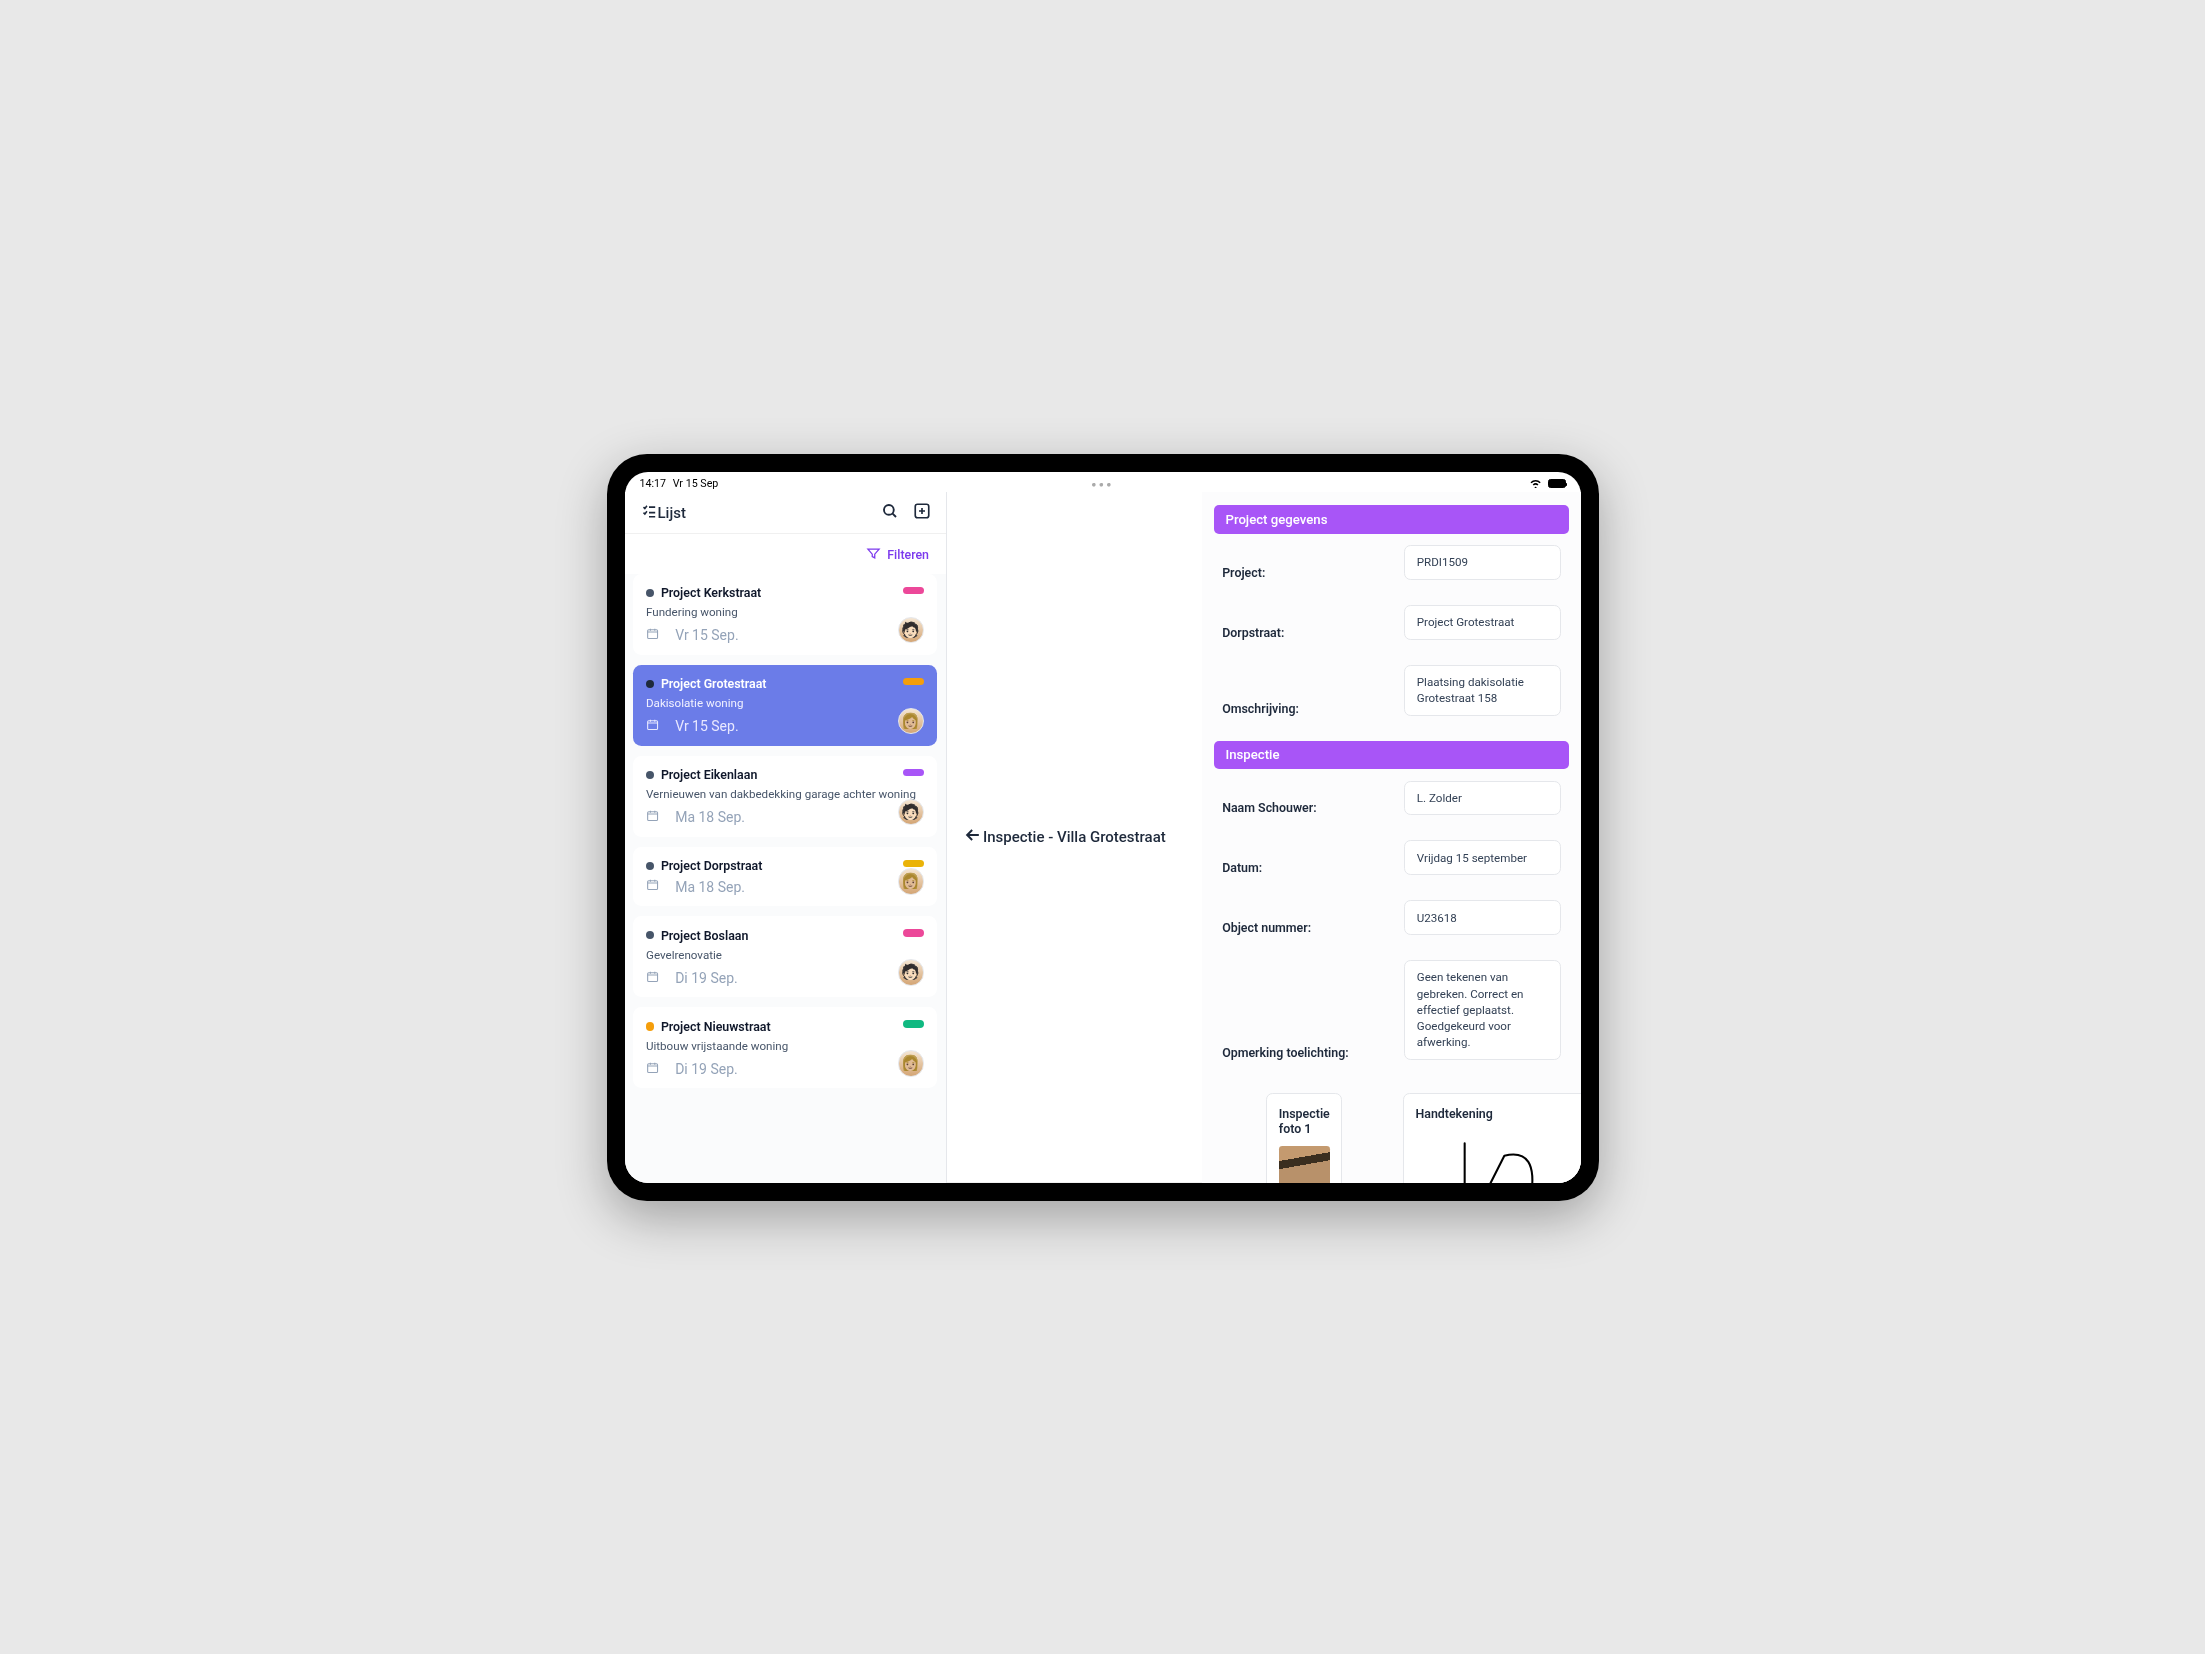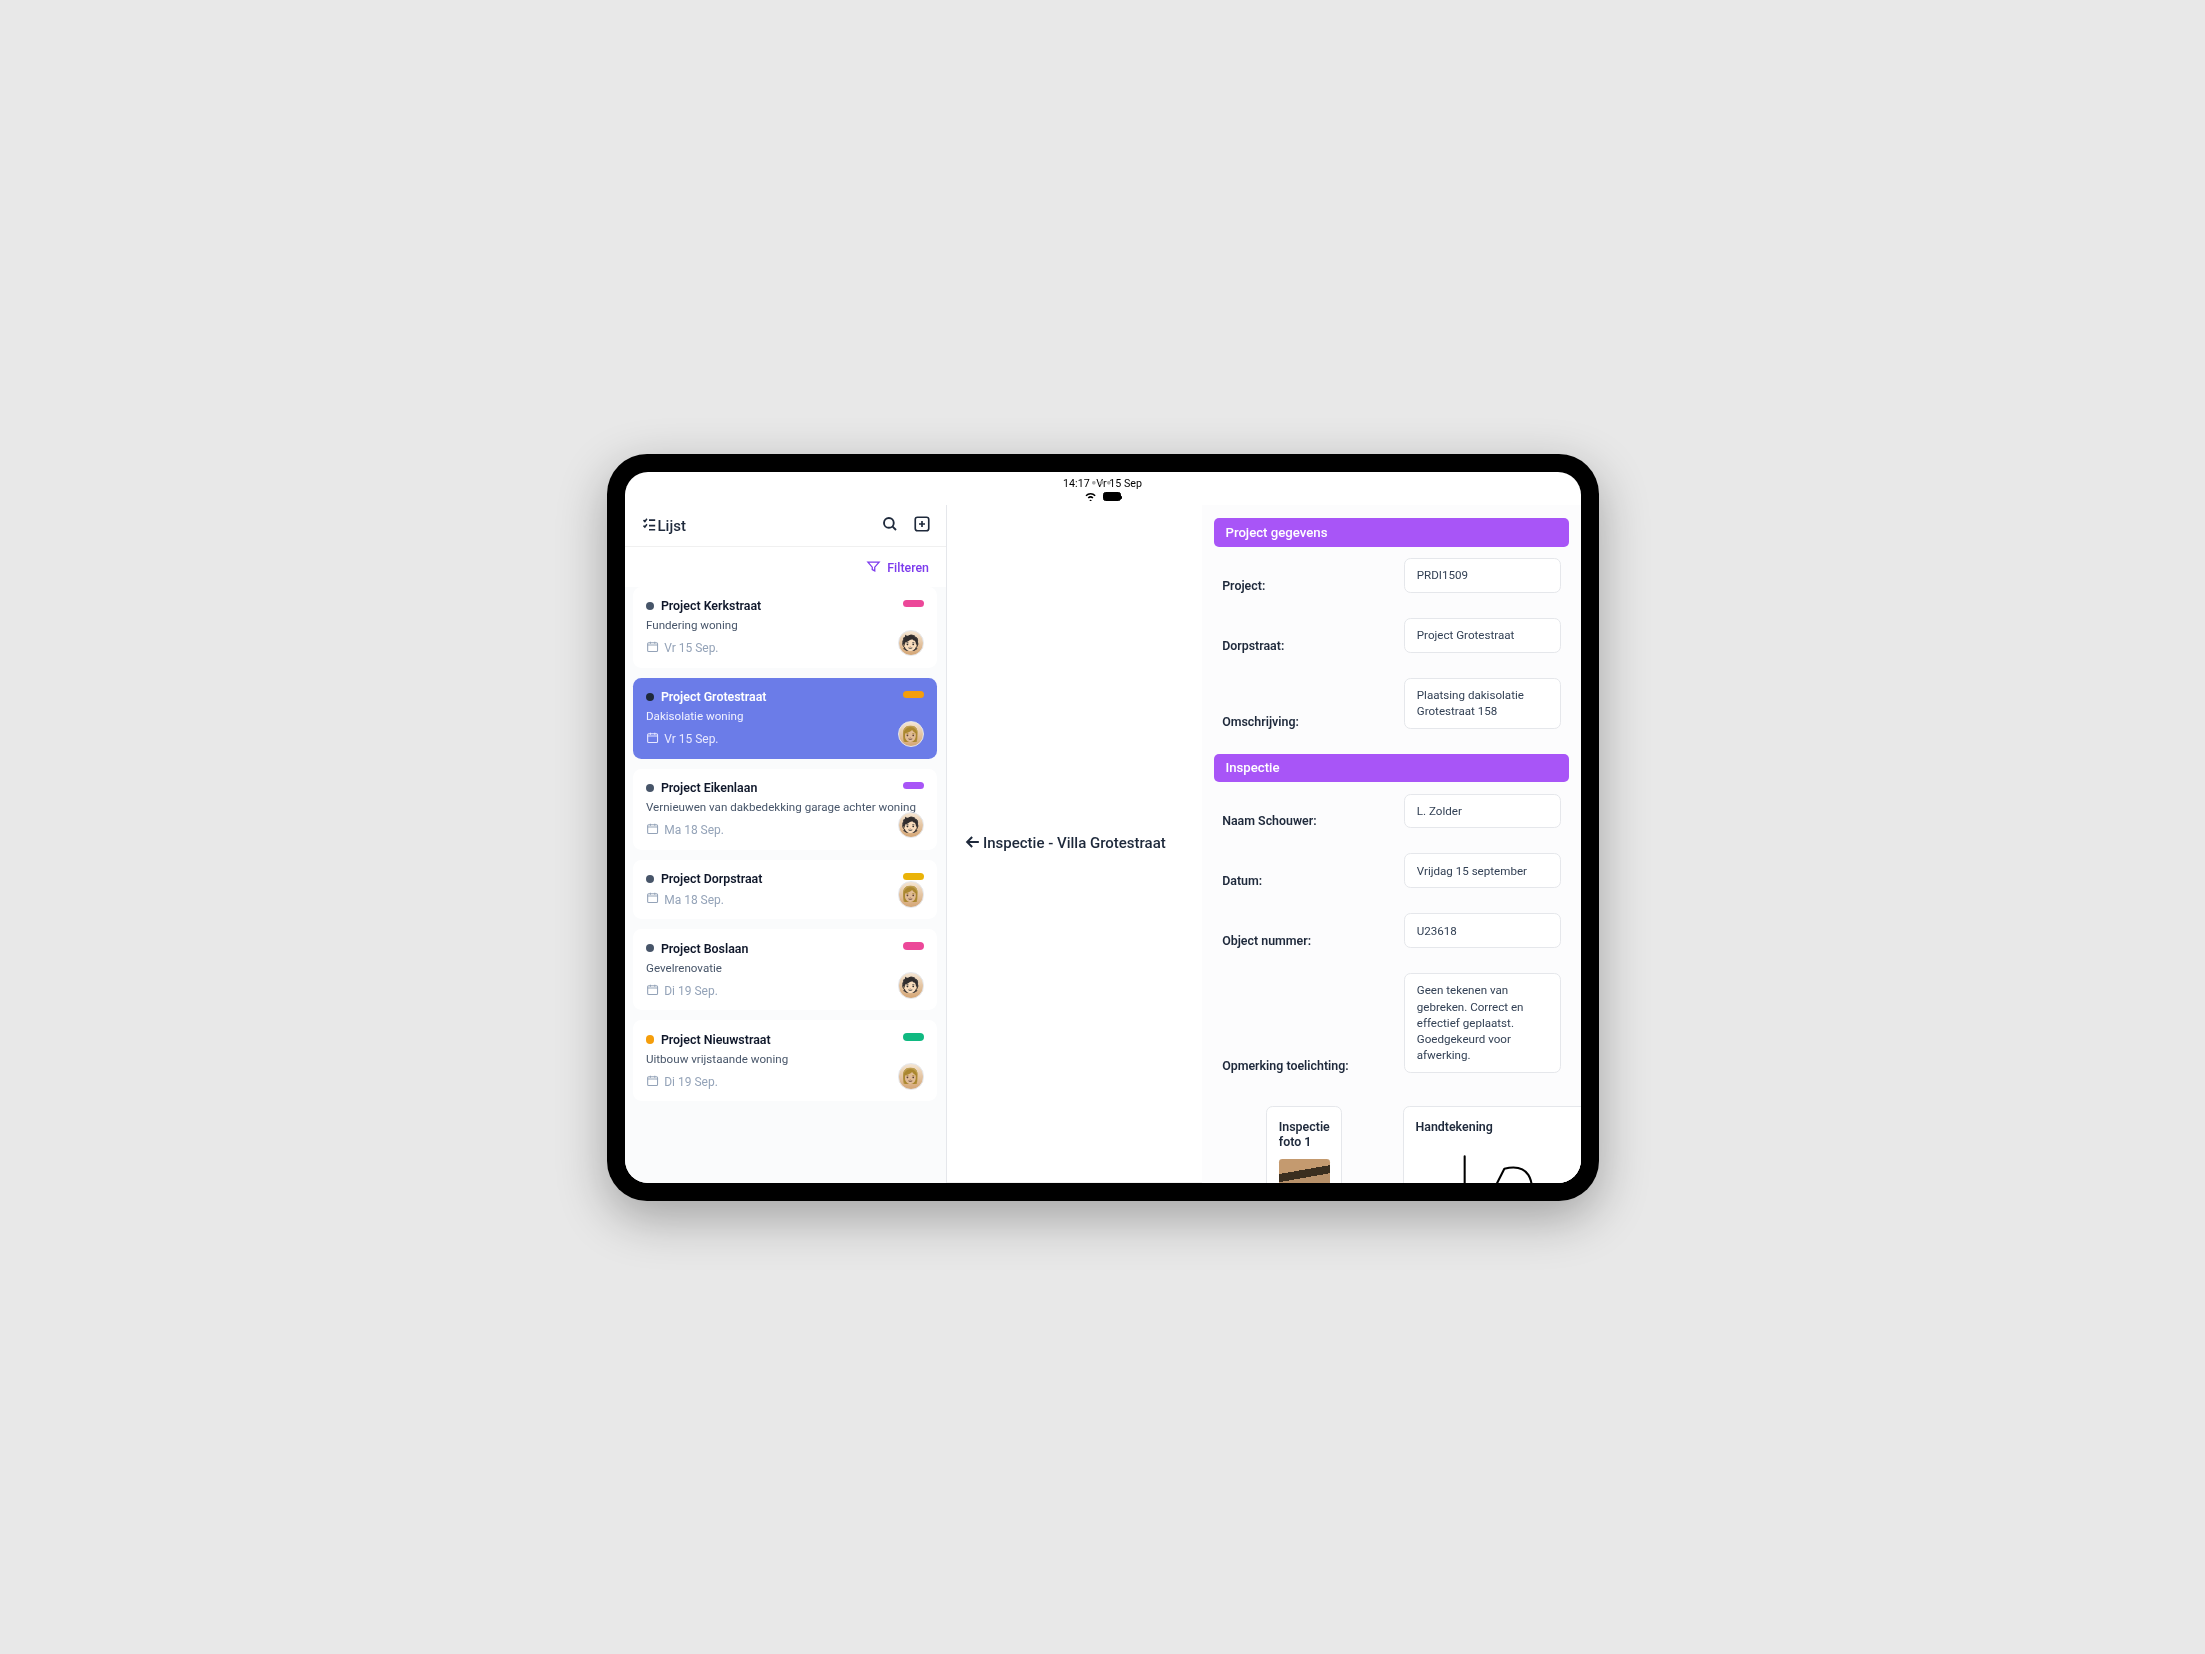--- a/index.html
+++ b/index.html
@@ -28,21 +28,20 @@
   flex-direction: column;
 }
 .status-bar {
   display: flex;
   justify-content: space-between;
   align-items: center;
   padding: 5px 15px 1.7px;
   font-size: 10.7px;
   color: #000;
   position: relative;
-  flex-direction: column;
 }
 .status-left { display: flex; gap: 6.6px; align-items: center; }
 .status-right { display: flex; gap: 5px; align-items: center; }
 .grip-dots {
   position: absolute;
   left: 50%;
   transform: translateX(-50%);
   color: #aaa;
   font-size: 8.3px;
   letter-spacing: 2.5px;
@@ -140,22 +139,22 @@
 .pc-desc {
   font-size: 11.6px;
   color: #475569;
   margin-bottom: 6.6px;
   line-height: 1.3;
 }
 .project-card.active .pc-desc { color: #f1f1ff; }
 .pc-date-row {
   display: flex;
   align-items: center;
-  gap: 5px;
-  font-size: 12px;
+  gap: 16px;
+  font-size: 14px;
   color: #94a3b8;
 }
 .project-card.active .pc-date-row { color: #e8e8ff; }
 .pc-tag {
   position: absolute;
   top: 13.2px; right: 13.2px;
   width: 21.5px; height: 7.4px;
   border-radius: 4.1px;
 }
 .pc-avatar {

